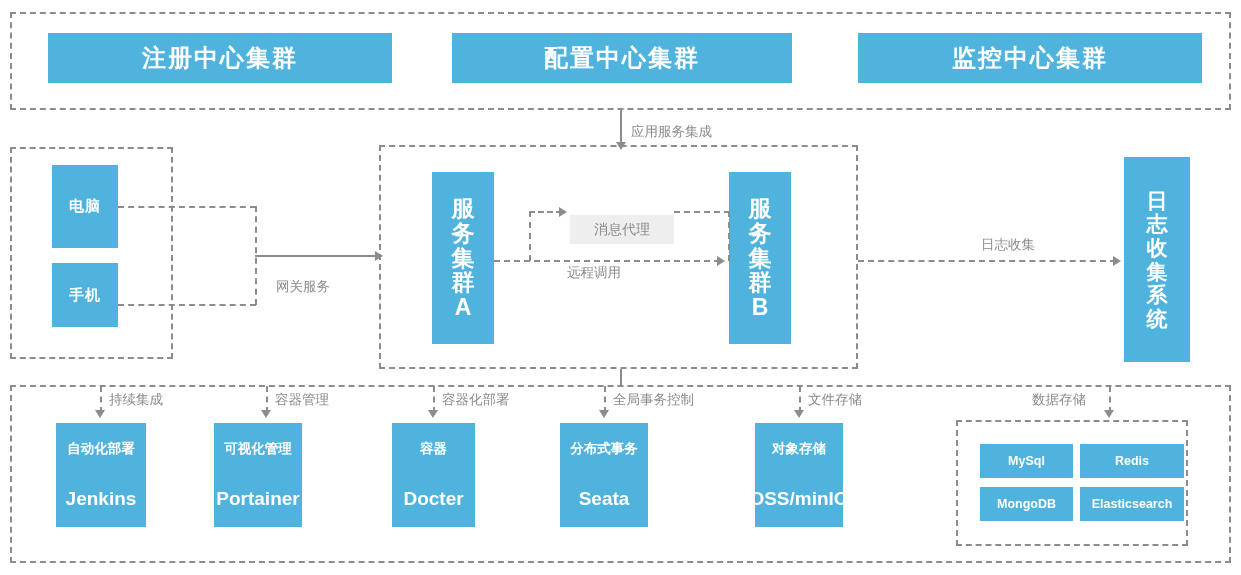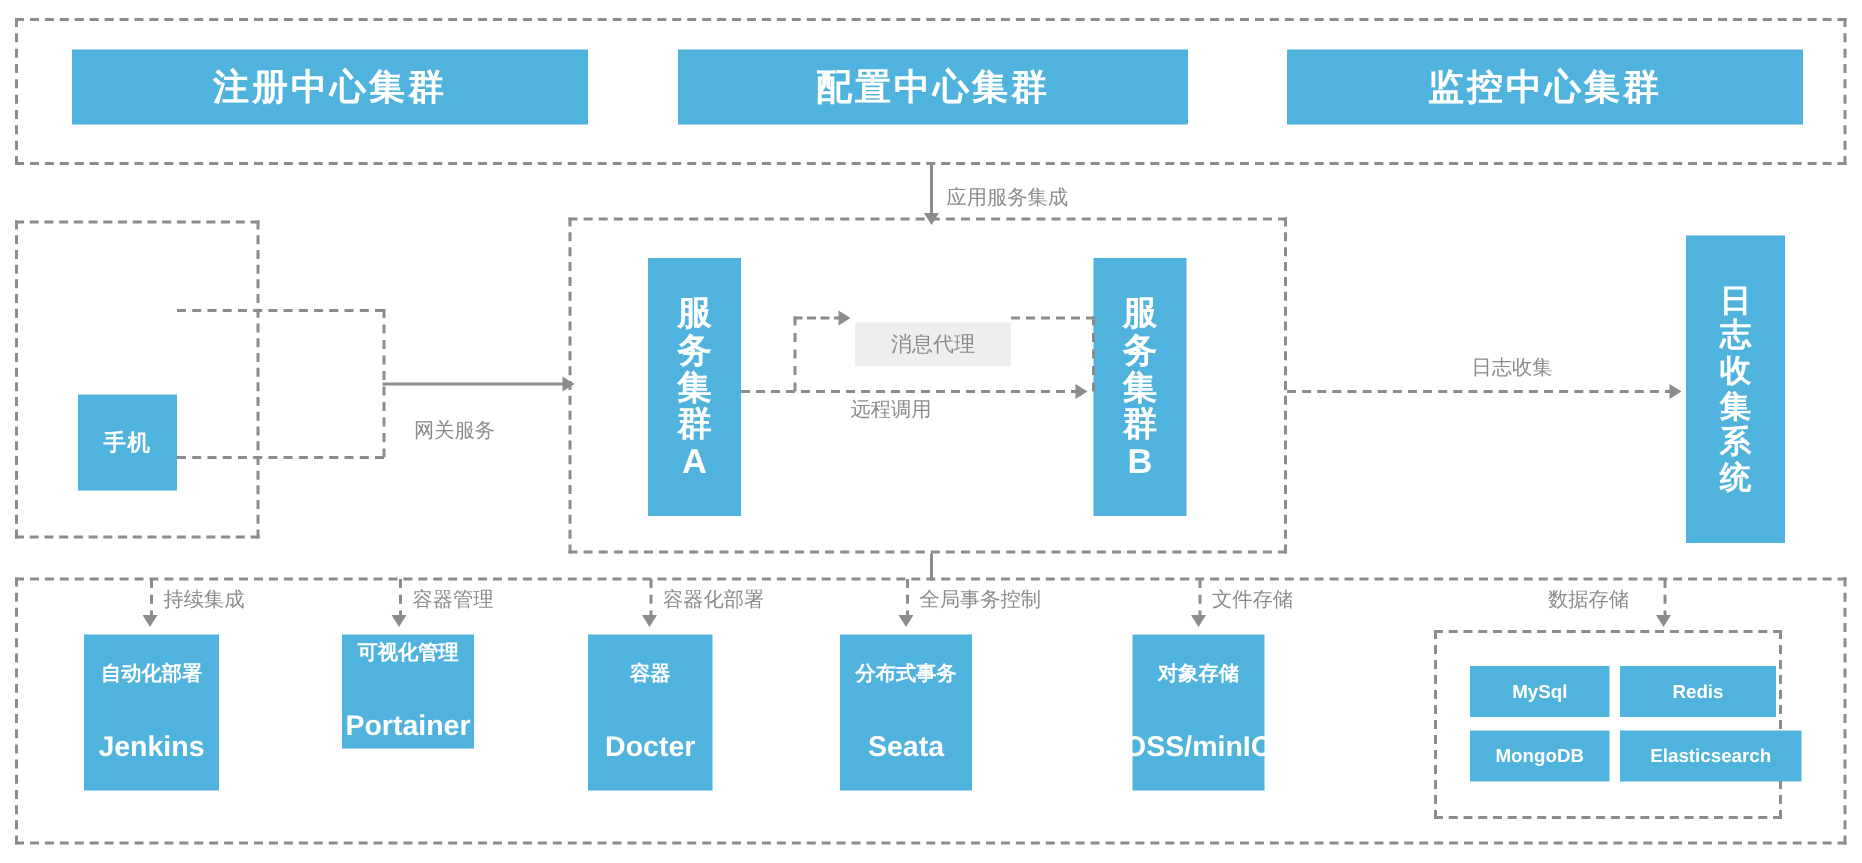--- a/index.html
+++ b/index.html
@@ -141,20 +141,23 @@
   <div class="abs bluebox topbar" style="left:858px;top:33px;width:344px;height:50px;">
     <span>监控中心集群</span>
   </div>
 
   <div class="abs line-v-solid" style="left:620px;top:110px;height:35px;"></div>
   <div class="abs arrow-d" style="left:616px;top:142px;"></div>
   <div class="abs elabel nobg" style="left:628px;top:123px;">应用服务集成</div>
 
   <div class="abs group" style="left:10px;top:147px;width:163px;height:212px;"></div>
 
+  <div class="abs bluebox devicebox" style="left:52px;top:165px;width:66px;height:83px;">
+    <span>电脑</span>
+  </div>
 
   <div class="abs bluebox devicebox" style="left:52px;top:263px;width:66px;height:64px;">
     <span>手机</span>
   </div>
 
   <div class="abs line-h-dash" style="left:118px;top:206px;width:138px;"></div>
 
   <div class="abs line-h-dash" style="left:118px;top:304px;width:138px;"></div>
 
   <div class="abs line-v-dash" style="left:255px;top:206px;height:99px;"></div>
@@ -219,21 +222,21 @@
 
   <div class="abs bluebox toolbox" style="left:56px;top:423px;width:90px;height:104px;">
     <span class="cn">自动化部署</span>
     <span class="en">Jenkins</span>
   </div>
 
   <div class="abs line-v-dash" style="left:266px;top:386px;height:27px;"></div>
   <div class="abs arrow-d" style="left:261px;top:410px;"></div>
   <div class="abs elabel" style="left:272px;top:391px;">容器管理</div>
 
-  <div class="abs bluebox toolbox" style="left:228px;top:423px;width:88px;height:76px;">
+  <div class="abs bluebox toolbox" style="left:214px;top:423px;width:88px;height:104px;">
     <span class="cn">可视化管理</span>
     <span class="en">Portainer</span>
   </div>
 
   <div class="abs line-v-dash" style="left:433px;top:386px;height:27px;"></div>
   <div class="abs arrow-d" style="left:428px;top:410px;"></div>
   <div class="abs elabel" style="left:439px;top:391px;">容器化部署</div>
 
   <div class="abs bluebox toolbox" style="left:392px;top:423px;width:83px;height:104px;">
     <span class="cn">容器</span>
@@ -266,17 +269,17 @@
 
   <div class="abs chip" style="left:980px;top:444px;width:93px;height:34px;">
     <span>MySql</span>
   </div>
   <div class="abs chip" style="left:1080px;top:444px;width:104px;height:34px;">
     <span>Redis</span>
   </div>
   <div class="abs chip" style="left:980px;top:487px;width:93px;height:34px;">
     <span>MongoDB</span>
   </div>
-  <div class="abs chip" style="left:1080px;top:487px;width:121px;height:34px;">
+  <div class="abs chip" style="left:1080px;top:487px;width:104px;height:34px;">
     <span>Elasticsearch</span>
   </div>
 
 </div>
 
 </body></html>

